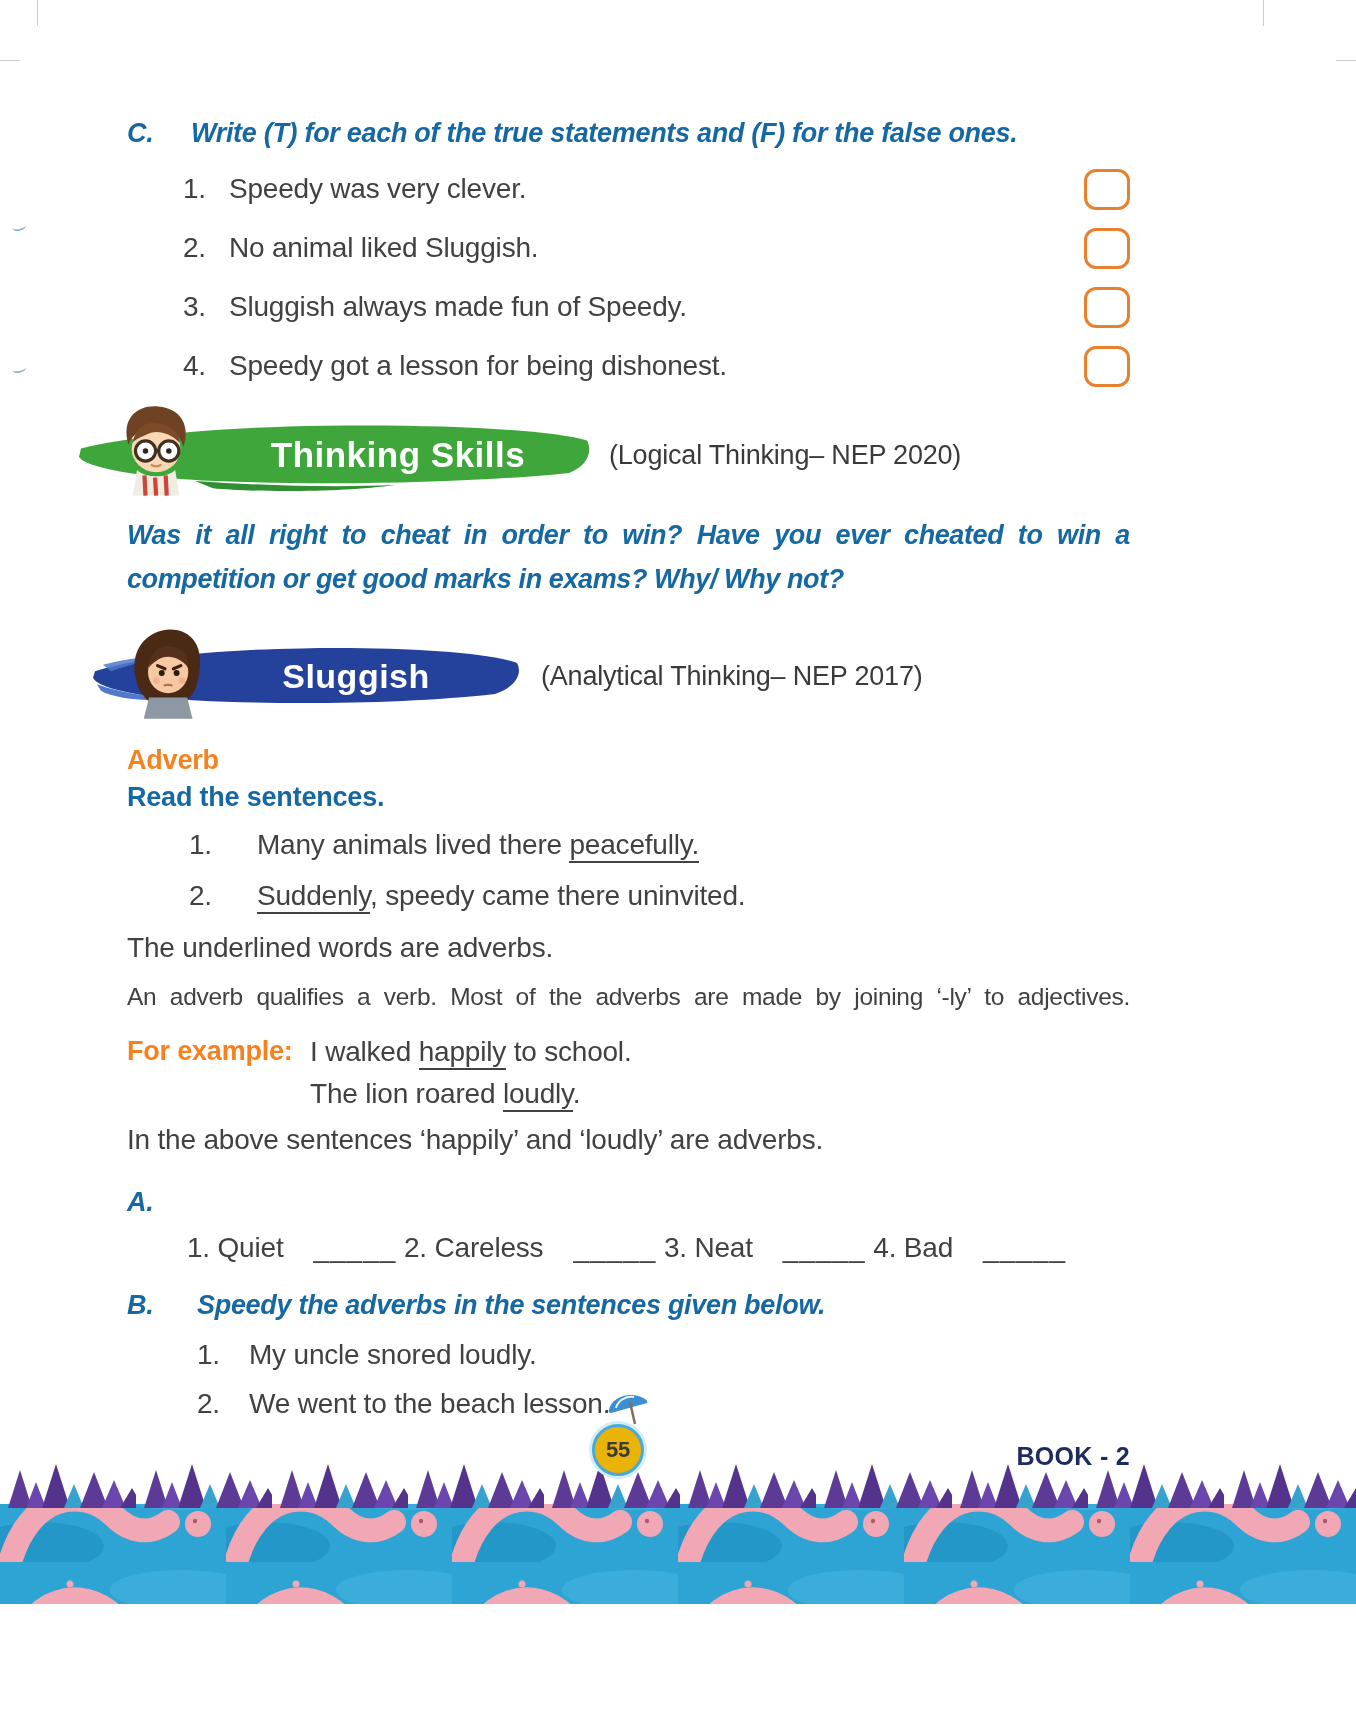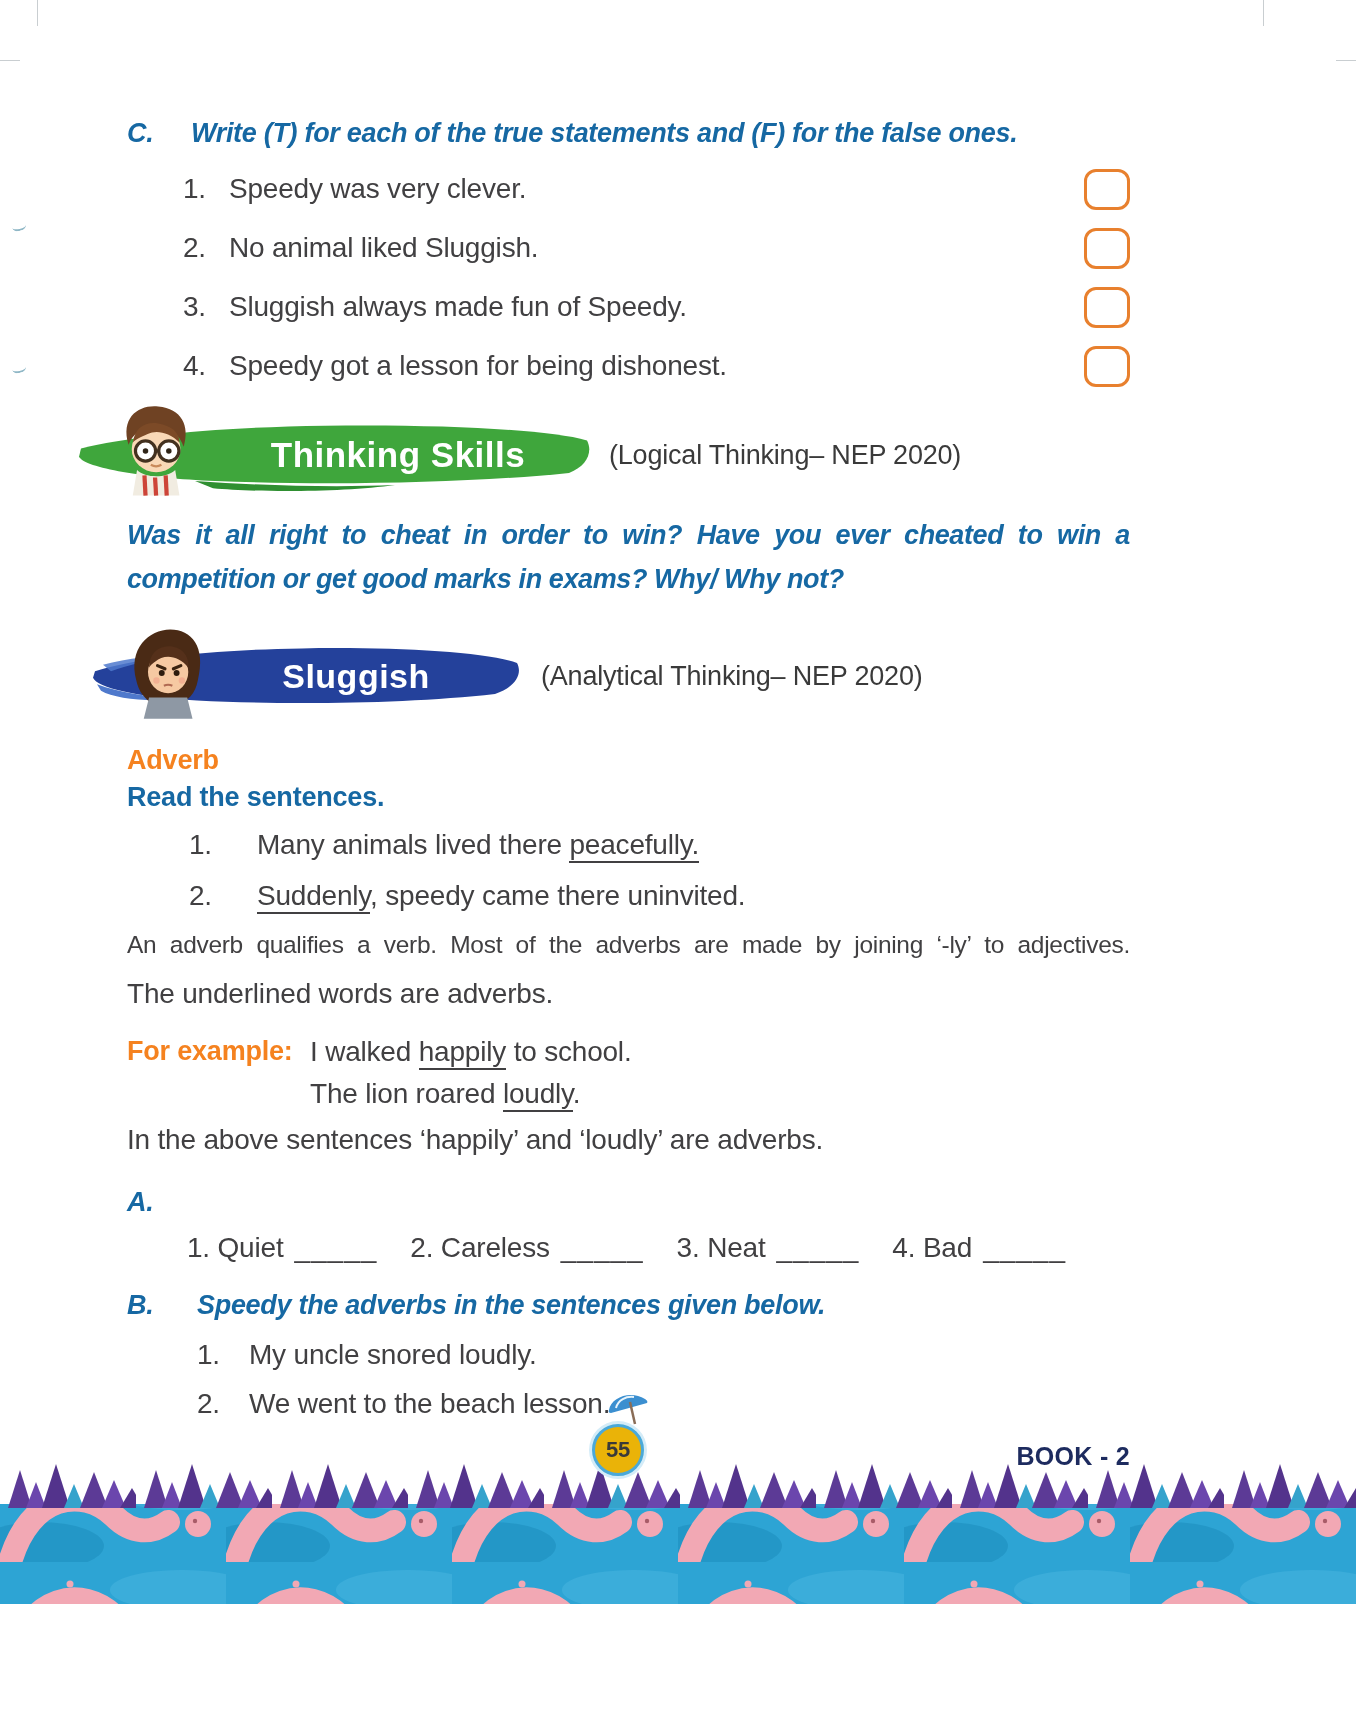--- a/index.html
+++ b/index.html
@@ -51,21 +51,21 @@
   .example-block{margin-top:16px;line-height:1.5;}
   .ex-row{display:flex;}
   .ex-row .ex-lab{flex:0 0 183px;}
   .note3{margin-top:4px;}
 
   
   .sec-head{display:flex;margin:26px 0 14px 0;white-space:nowrap;}
   .sec-head .ex-label{flex:0 0 70px;font-style:italic;}
   .a-items{display:flex;justify-content:space-between;margin-left:60px;padding-right:64px;}
   .a-item{white-space:nowrap;}
-  .a-blank{margin-left:11px;letter-spacing:1px;text-align:center;}
+  .a-blank{margin-left:30px;letter-spacing:1px;text-align:center;}
   .b-row{display:flex;margin:0 0 8px 0;line-height:1.45;}
   .b-num{flex:0 0 52px;margin-left:70px;}
 
   
   .footer-art{position:absolute;left:0;bottom:112px;width:1356px;height:142px;display:block;}
   .page-badge{position:absolute;left:586px;top:1390px;width:64px;display:flex;flex-direction:column;align-items:center;z-index:3;}
   .page-badge .umb{margin-left:20px;margin-bottom:-6px;}
   .page-circle{width:46px;height:46px;border-radius:50%;background:#eab308;border:3px solid #4aa9d9;
                box-shadow:0 0 0 3px #d4ecf8;display:flex;align-items:center;justify-content:center;
                font-weight:bold;font-size:22px;color:#3a3a3a;}
@@ -164,37 +164,37 @@
           <path d="M42,44 L49,47 M64,44 L57,47" stroke="#3a2310" stroke-width="3" stroke-linecap="round"></path>
           <circle cx="46" cy="51" r="2.8" fill="#2e1c0e"></circle>
           <circle cx="60" cy="51" r="2.8" fill="#2e1c0e"></circle>
           <circle cx="41" cy="58" r="3" fill="#f2a58c" opacity="0.7"></circle>
           <circle cx="65" cy="58" r="3" fill="#f2a58c" opacity="0.7"></circle>
           <path d="M48,63 Q52,61 56,63" stroke="#b06a52" stroke-width="2" fill="none"></path>
           <path d="M34,74 L70,74 L75,94 L29,94 Z" fill="#8e98a4"></path>
         </svg>
         <span class="banner-label">Sluggish</span>
       </div>
-      <span class="banner-tag">(Analytical Thinking– NEP 2020)</span>
+      <span class="banner-tag">(Analytical Thinking– NEP 2017)</span>
     </div>
 
     <div class="b-orange topic">Adverb</div>
     <div class="b-blue instr">Read the sentences.</div>
 
     <div class="sent-row">
       <span class="sent-num">1.</span>
       <span><span>Many animals lived there </span><span class="ul">peacefully.</span><span></span></span>
     </div>
     <div class="sent-row">
       <span class="sent-num">2.</span>
       <span><span></span><span class="ul">Suddenly</span><span>, speedy came there uninvited.</span></span>
     </div>
 
+    <div class="para">The underlined words are adverbs.</div>
     <div class="para one-line">An adverb qualifies a verb. Most of the adverbs are made by joining ‘-ly’ to adjectives.</div>
-    <div class="para">The underlined words are adverbs.</div>
 
     <div class="example-block">
       <div class="ex-row">
         <span class="ex-lab b-orange">For example:</span>
         <span><span>I walked </span><span class="ul">happily</span><span> to school.</span></span>
       </div>
       <div class="ex-row">
         <span class="ex-lab"></span>
         <span><span>The lion roared </span><span class="ul">loudly</span><span>.</span></span>
       </div>

